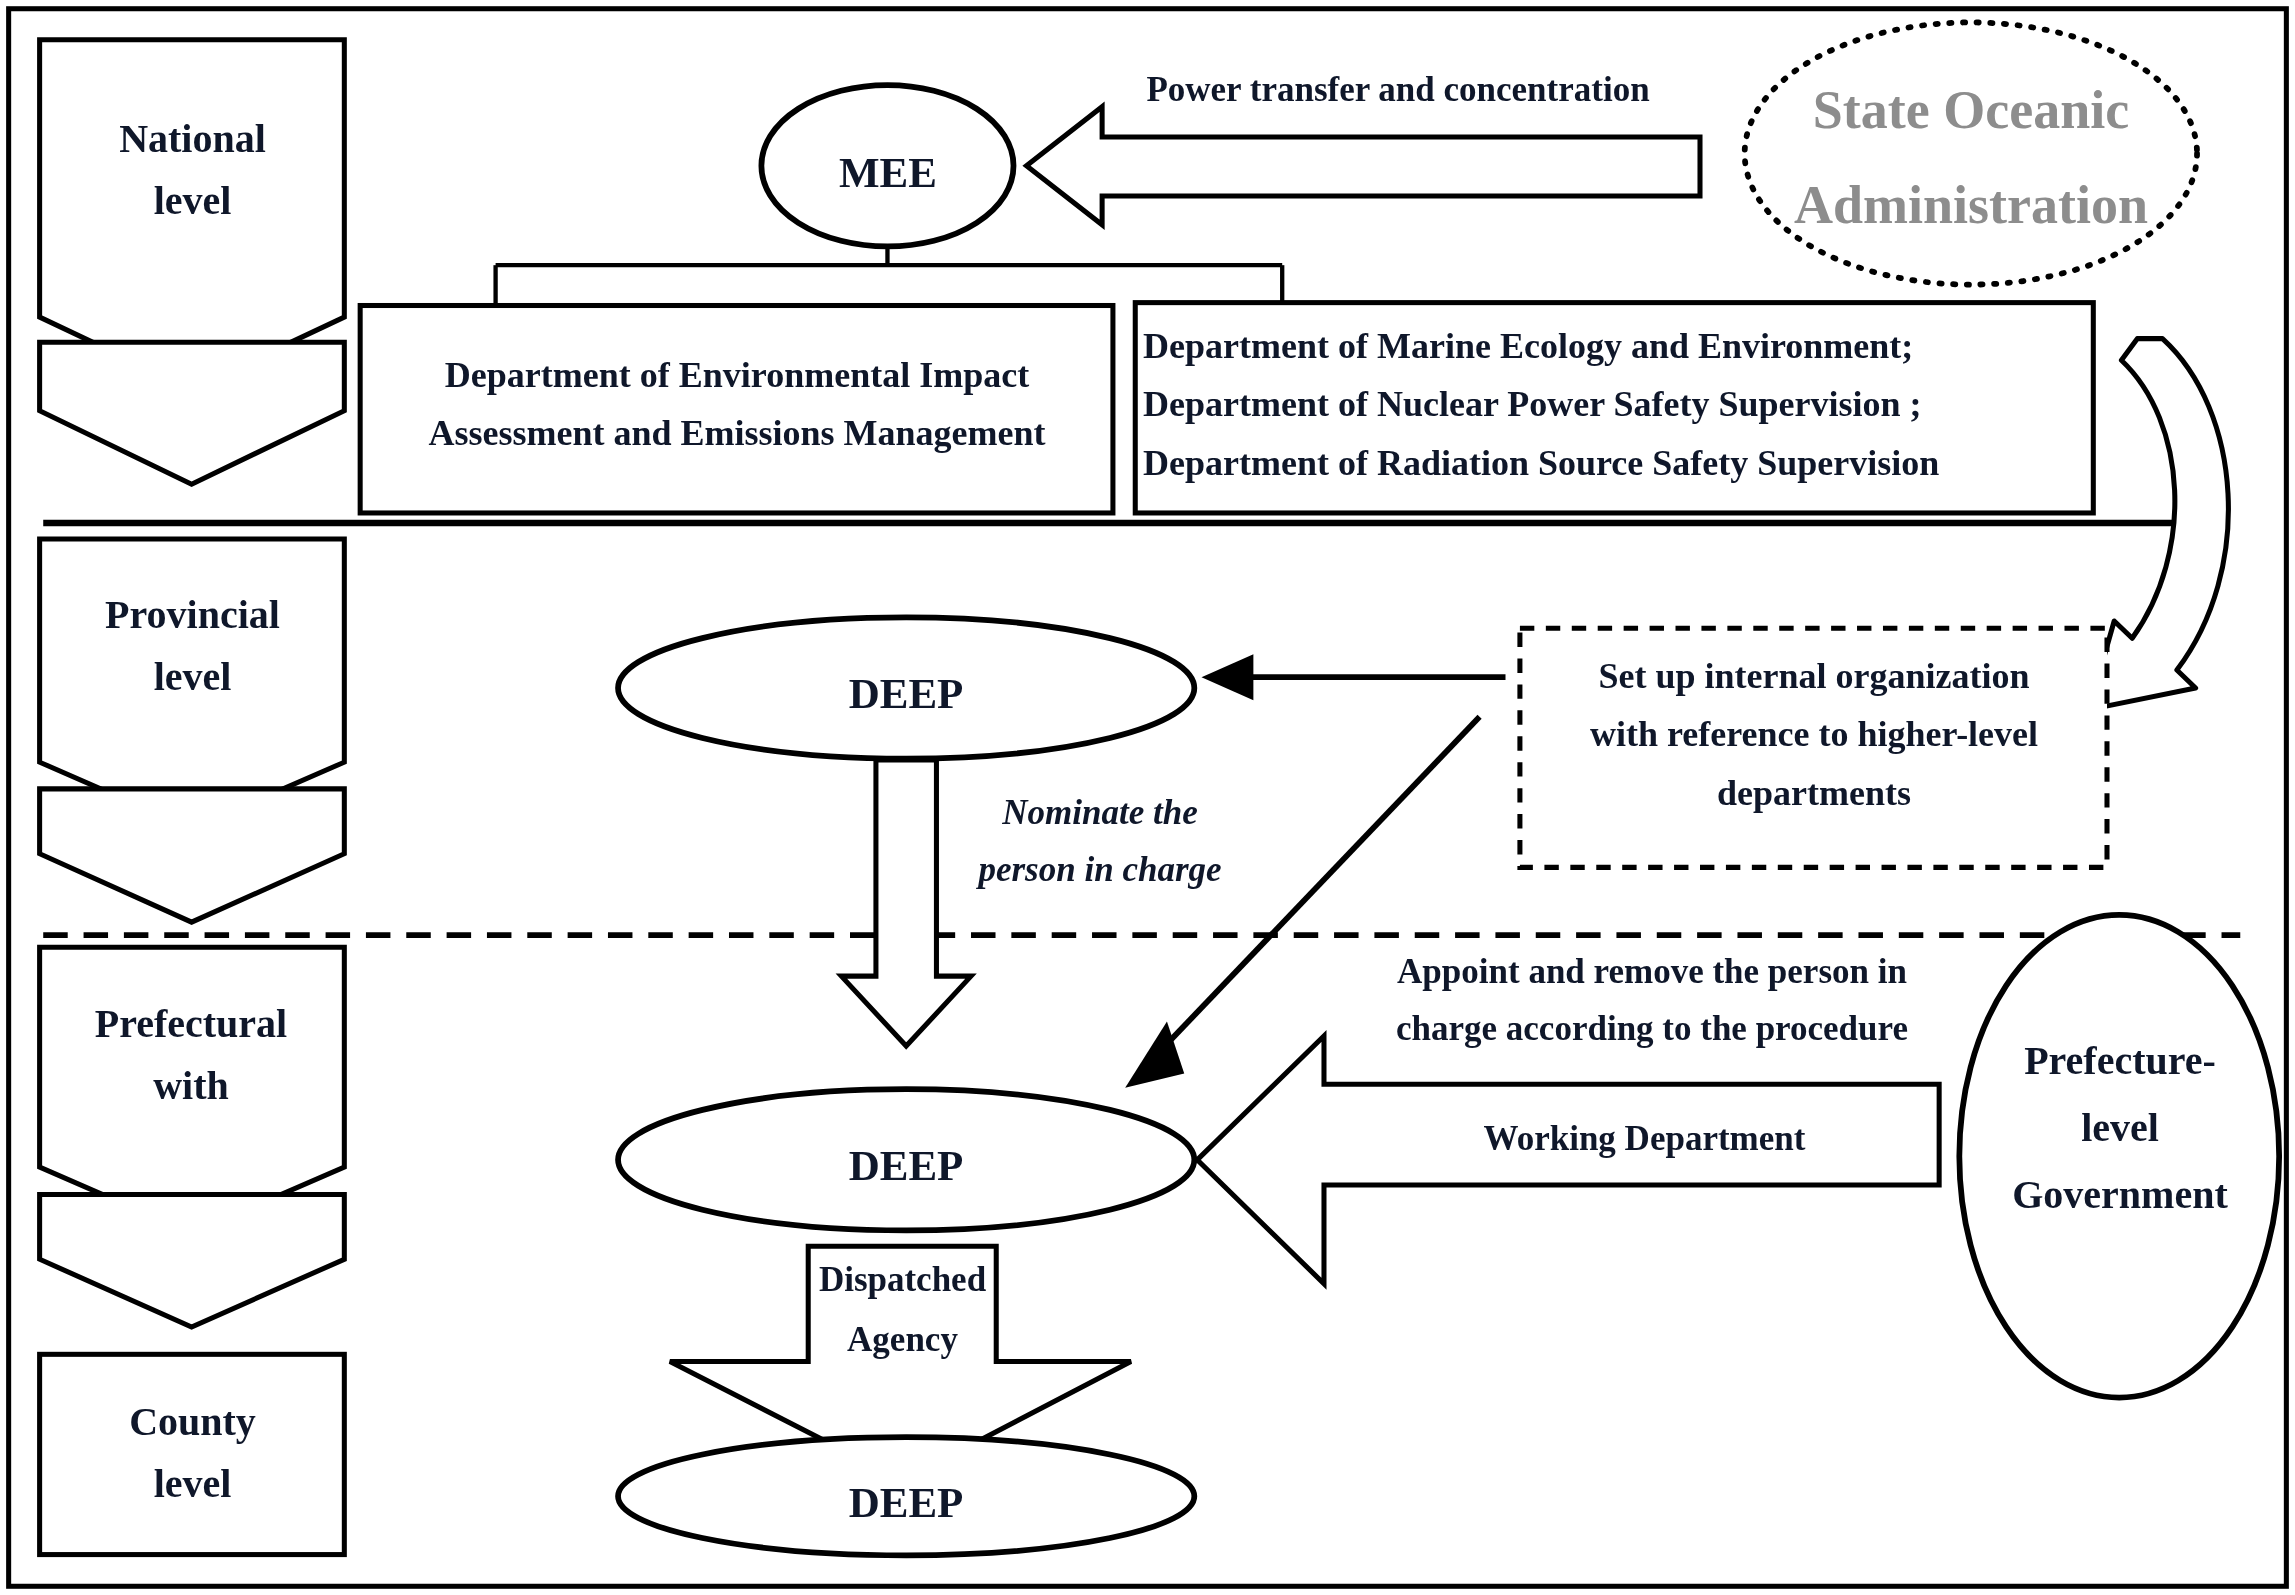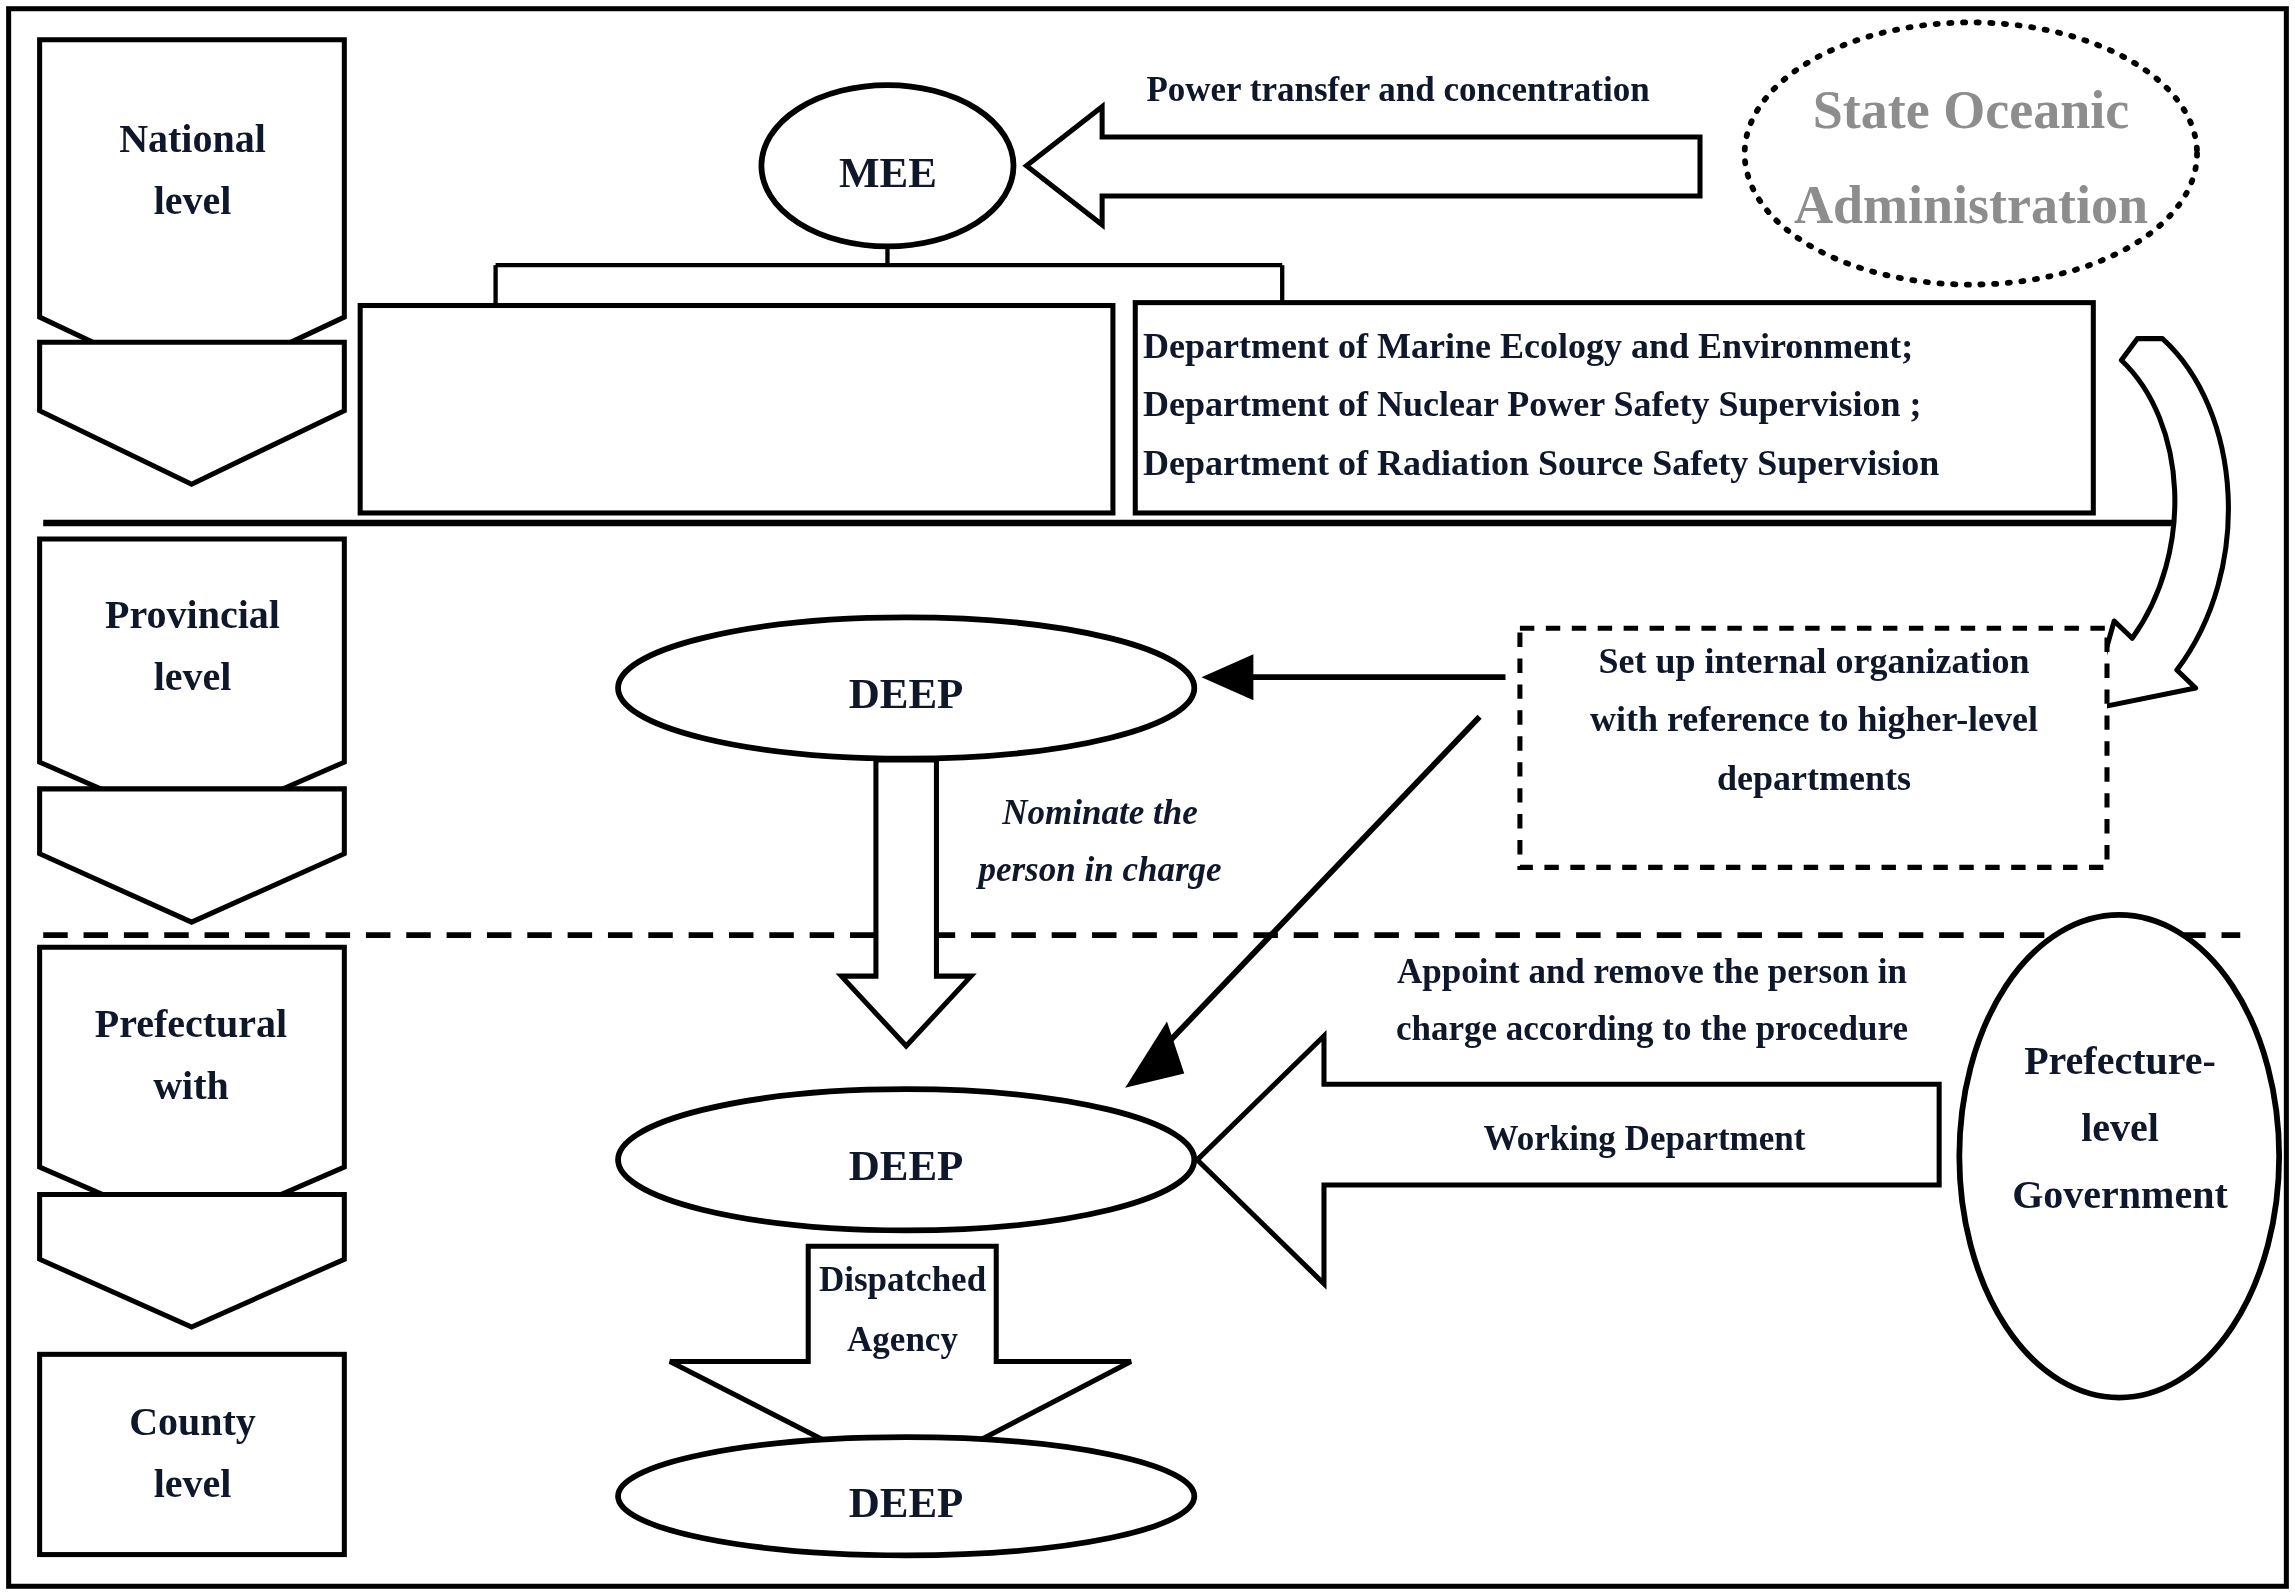--- a/index.html
+++ b/index.html
@@ -109,26 +109,28 @@
 with</div>
 
   <div class="lbl lvl" style="left:40px; top:1391px; width:305px;">County
 level</div>
 
   <div class="lbl node" style="left:762px; top:140px; width:252px;">MEE</div>
 
   <div class="lbl soa" style="left:1745px; top:63px; width:452px; font-weight:bold;">State Oceanic
 Administration</div>
 
+  <div class="lbl boxtxt" style="left:366px; top:346px; width:742px;">Department of Environmental Impact
+Assessment and Emissions Management</div>
 
   <div class="lbl boxtxt" style="left:1143px; top:317px; width:945px; text-align:left;">Department of Marine Ecology and Environment;
 Department of Nuclear Power Safety Supervision ;
 Department of Radiation Source Safety Supervision</div>
 
-  <div class="lbl boxtxt" style="left:1526px; top:632px; width:576px;">Set up internal organization
+  <div class="lbl boxtxt" style="left:1526px; top:647px; width:576px;">Set up internal organization
 with reference to higher-level
 departments</div>
 
   <div class="lbl node" style="left:762px; top:661px; width:288px;">DEEP</div>
 
   <div class="lbl node" style="left:762px; top:1133px; width:288px;">DEEP</div>
 
   <div class="lbl node" style="left:762px; top:1470px; width:288px;">DEEP</div>
 
   <div class="lbl edge" style="left:1976px; top:1027px; width:288px; font-size:40px; line-height:1.68;">Prefecture-

